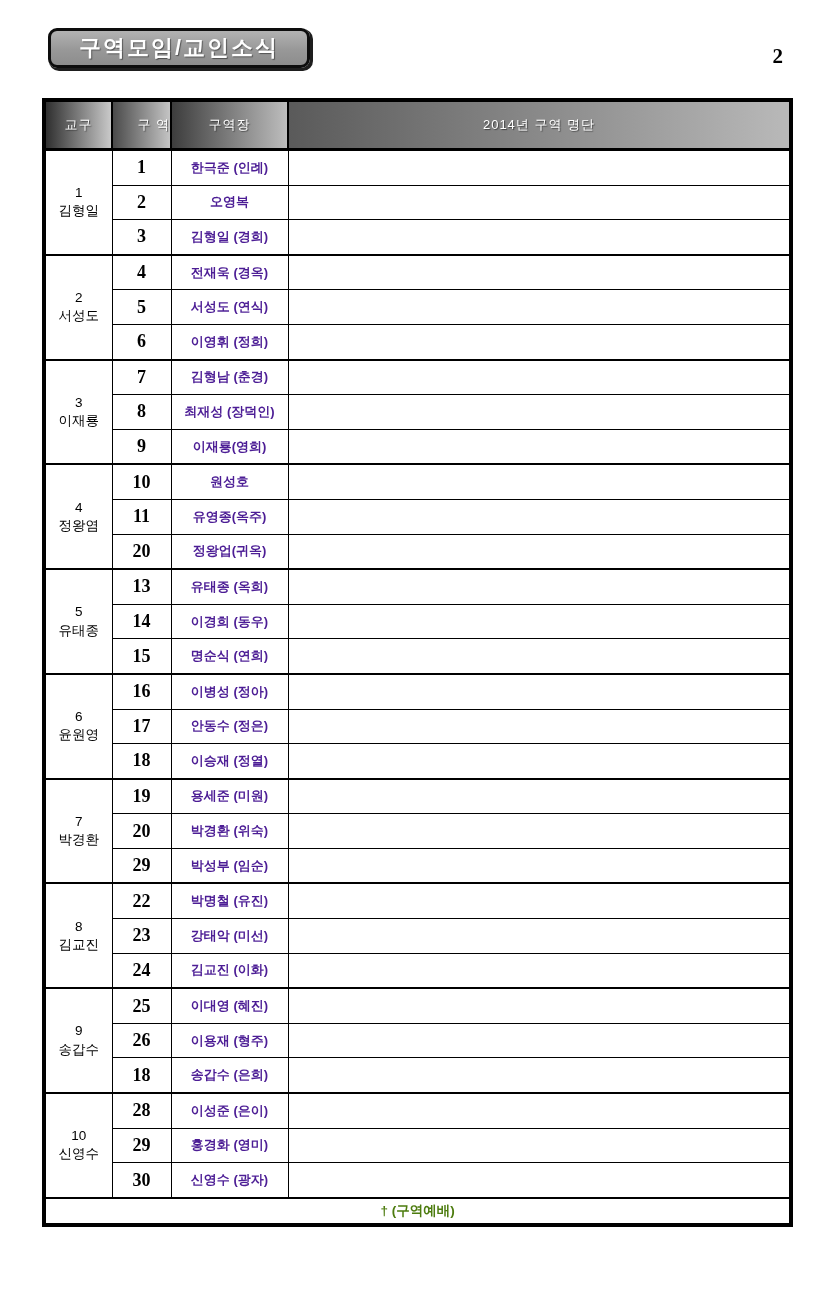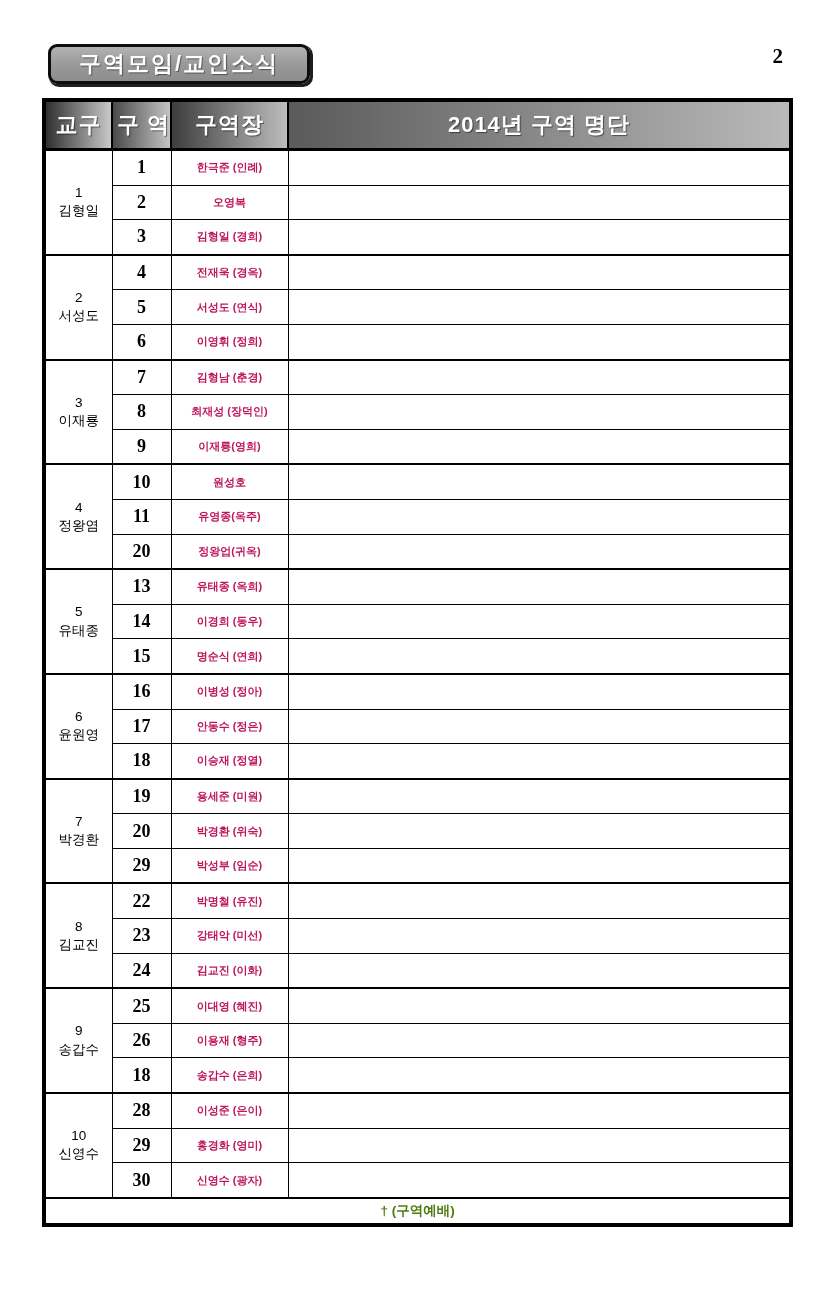--- a/index.html
+++ b/index.html
@@ -6,21 +6,21 @@
   body {
     width: 835px; height: 1290px;
     background: #ffffff;
     position: relative;
     font-family: "Liberation Sans", sans-serif;
     color: #111;
   }
 
   
   .badge {
-    position: absolute; left: 48px; top: 44px;
+    position: absolute; left: 48px; top: 28px;
     width: 256px; height: 34px;
     border: 3px solid #0d0d0d;
     border-radius: 9px;
     background: linear-gradient(180deg, #b2b2b2 0%, #989898 55%, #8d8d8d 100%);
     box-shadow: 2px 2px 0 1px #1e1e1e;
     display: flex; align-items: center; justify-content: center;
     color: #ffffff;
     font-weight: bold;
     font-size: 22px;
     letter-spacing: 2px;
@@ -44,22 +44,22 @@
   }
   col.c-parish { width: 68px; }
   col.c-zone   { width: 59px; }
   col.c-leader { width: 117px; }
 
   th {
     height: 46px;
     border: 2px solid #000;
     border-bottom: 3px solid #000;
     color: #fff;
-    font-size: 22px;
-    font-weight: bold;
+    font-size: 13px;
+    font-weight: normal;
     letter-spacing: 1px;
     text-shadow: 1px 1px 1px rgba(0,0,0,0.5);
     padding: 0;
   }
   th.th-parish { background: linear-gradient(90deg, #2f2f2f 0%, #c9c9c9 100%); }
   th.th-zone   { background: linear-gradient(90deg, #4a4a4a 0%, #c4c4c4 100%); text-align: right; }
   th.th-leader { background: linear-gradient(90deg, #3d3d3d 0%, #bdbdbd 100%); margin-left: 32px; }
   th.th-roster { background: linear-gradient(90deg, #5a5a5a 0%, #b9b9b9 100%); }
 
   td {
@@ -77,23 +77,23 @@
     font-weight: normal;
     color: #000;
   }
   td.zone-no {
     font-family: "Liberation Serif", serif;
     font-size: 18px;
     font-weight: bold;
     color: #000;
   }
   td.leader {
-    font-size: 11px;
+    font-size: 13px;
     font-weight: bold;
-    color: #be185d;
+    color: #4c1d95;
   }
   td.roster { background: #ffffff; }
 
   td.footer-cell {
     height: 24px;
     font-size: 13.5px;
     font-weight: bold;
     border-top: 2px solid #000;
     color: #4d7c0f;
   }

